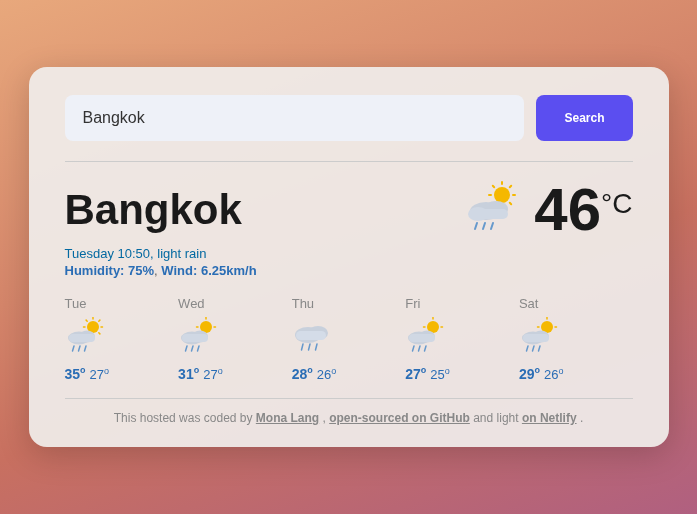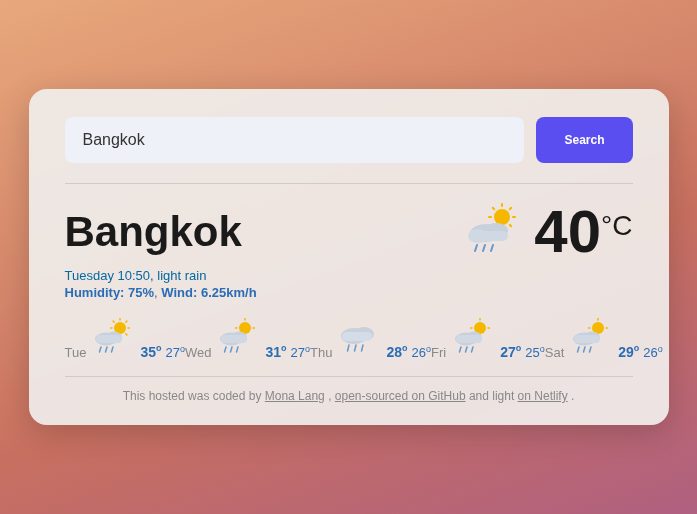--- a/index.html
+++ b/index.html
@@ -113,22 +113,22 @@
     }
 
     .forecast-row {
       display: flex;
       justify-content: space-between;
       margin-bottom: 16px;
     }
 
     .forecast-day {
       display: flex;
-      flex-direction: row;
-      align-items: flex-end;
+      flex-direction: column;
+      align-items: flex-start;
       gap: 6px;
       flex: 1;
     }
 
     .day-label {
       color: #888;
       font-size: 13px;
       font-weight: 500;
     }
 
@@ -164,20 +164,21 @@
       border-top: 1px solid #ccc;
       padding-top: 12px;
       text-align: center;
       color: #888;
       font-size: 12px;
     }
 
     .footer a {
       color: #888;
       text-decoration: underline;
+      font-weight: bold;
     }
   </style>
 </head>
 <body>
 
 <div class="card">
 
   <div class="search-row">
     <input class="search-input" type="text" value="Bangkok" style="">
     <button class="search-button">Search</button>
@@ -207,21 +208,21 @@
           <ellipse cx="32" cy="28" rx="12" ry="8" fill="#c8d0dc"></ellipse>
           <ellipse cx="14" cy="33" rx="10" ry="7" fill="#d0d8e4"></ellipse>
           <rect x="6" y="28" width="38" height="10" rx="5" fill="#d0d8e4"></rect>
 
           <line x1="13" y1="42" x2="11" y2="48" stroke="#6699cc" stroke-width="2" stroke-linecap="round"></line>
           <line x1="21" y1="42" x2="19" y2="48" stroke="#6699cc" stroke-width="2" stroke-linecap="round"></line>
           <line x1="29" y1="42" x2="27" y2="48" stroke="#6699cc" stroke-width="2" stroke-linecap="round"></line>
         </svg>
       </div>
       <div style="display:flex; align-items:flex-start;">
-        <span class="temp-main">40</span>
+        <span class="temp-main">46</span>
         <span class="temp-unit">°C</span>
       </div>
     </div>
   </div>
 
   <div class="subtitle">Tuesday 10:50, light rain</div>
   <div class="subtitle-stats">
     <span>Humidity:</span>
     <span>75%</span>,
     <span>Wind:</span>

